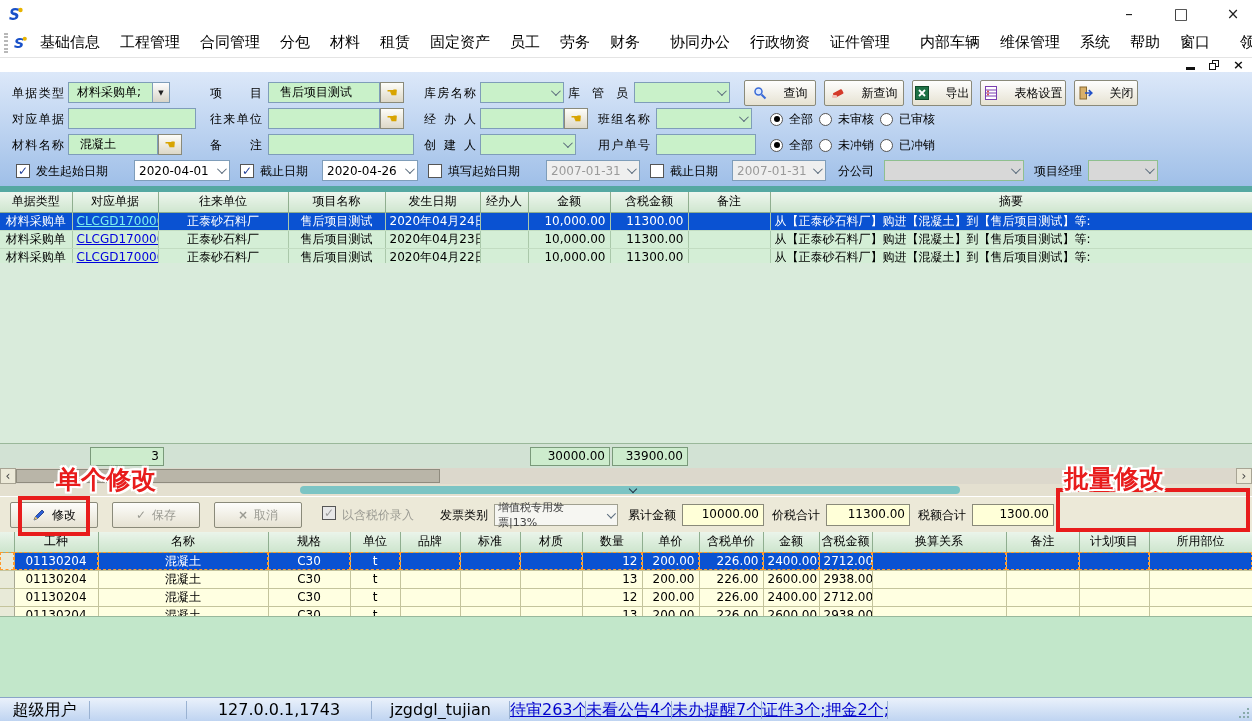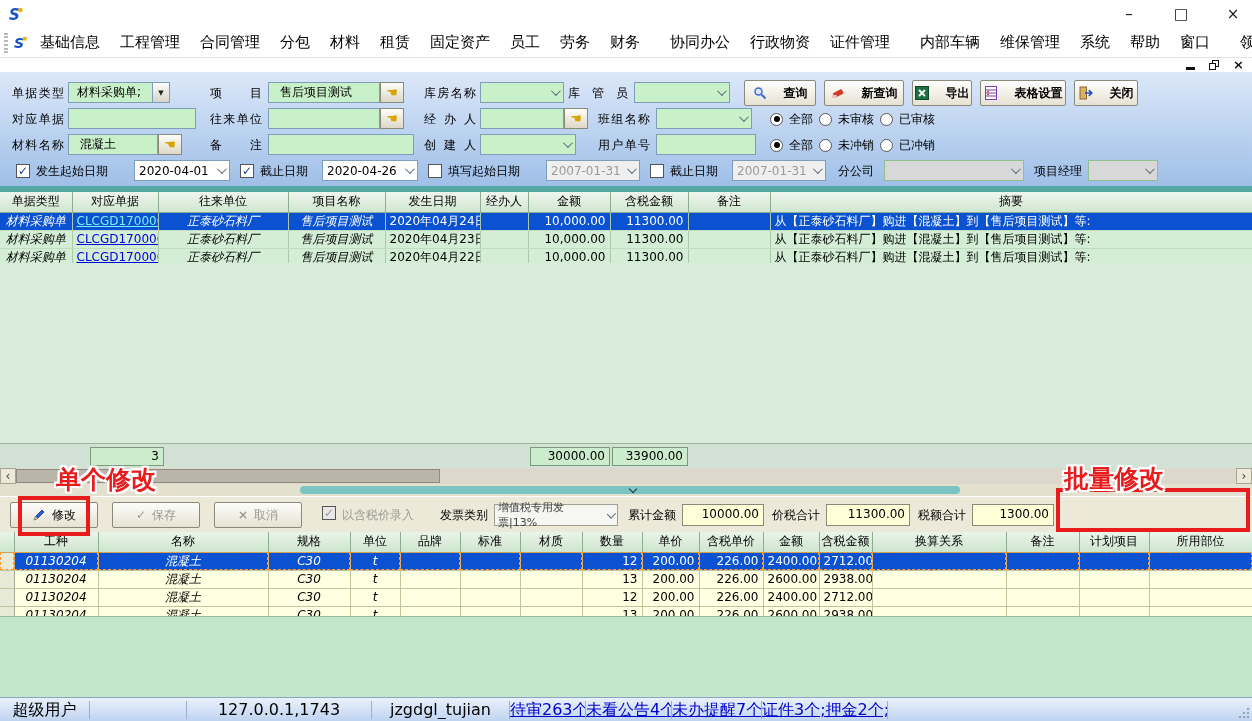--- a/index.html
+++ b/index.html
@@ -42,33 +42,33 @@
   .datef { position:absolute; height:21px; background:#fff; border:1px solid #7f9db9; display:flex; align-items:center; padding-left:4px; font-size:12px; }
   .datef.dis { background:#efefef; color:#9a9a9a; }
   .gfield.dis { background:#d8d8d8; border:1px solid #8fbf8f; }
   .cbx { position:absolute; width:14px; height:14px; background:#fff; border:1px solid #555; top:4px; display:flex; align-items:center; justify-content:center; font-size:12px; font-weight:bold; color:#1f3d99; line-height:12px; }
   .cbx.off { color:transparent; }
   .cbx.dis { background:#e8e8e8; color:#9a9a9a; }
   .radio { width:13px; height:13px; border:1px solid #555; border-radius:50%; background:#fff; display:inline-flex; align-items:center; justify-content:center; }
   .radio i { width:6px; height:6px; border-radius:50%; background:#000; display:none; }
   .radio.sel i { display:block; }
   .rgroup { position:absolute; display:flex; align-items:center; gap:6px; height:22px; font-size:12px; }
-  .abtn { position:absolute; height:26px; background:linear-gradient(#fefefe,#e6e2d2); border:1px solid #8a8a7a; border-radius:2px; display:flex; align-items:center; justify-content:center; gap:17px; font-size:12px;font-weight:bold; }
+  .abtn { position:absolute; height:26px; background:linear-gradient(#fefefe,#e6e2d2); border:1px solid #8a8a7a; border-radius:2px; display:flex; align-items:center; justify-content:center; gap:17px; font-size:12px; }
 
   
   .tealstrip { left:0; top:186px; width:1252px; height:6px; background:#55a8a2; }
 
   
   table { border-collapse:collapse; table-layout:fixed; }
   .maintbl { left:0; top:192px; width:1252px; }
   .maintbl th { height:20px; background:linear-gradient(#eef6ee,#cfe6cf); border-right:1px solid #8fae8f; border-bottom:1px solid #8fae8f; font-weight:normal; font-size:12px; }
   .maintbl td { height:17px; background:#d4eed6; border-right:1px solid #aac8aa; border-bottom:1px solid #c2dcc2; font-size:12px; padding:0 4px; overflow:hidden; white-space:nowrap; }
   .maintbl tr.sel td { background:#0a52d2; color:#fff; }
   .num { text-align:right; }
-  .ctr { text-align:center;font-style:italic; }
+  .ctr { text-align:center; }
   .lnk { color:#0000dd; text-decoration:underline; }
   tr.sel .lnk { color:#7df0f0; }
   .mainfill { left:0; top:263px; width:1252px; height:180px; background:#d9ebdb; }
 
   
   .sumstrip { left:0; top:443px; width:1252px; height:25px; background:#d2e2d4; border-top:1px solid #9ab89a; }
   .sumbox { position:absolute; top:3px; height:19px; background:#cdeccd; border:1px solid #7a9a7a; text-align:right; padding:1px 4px; font-size:12px; }
 
   
   .hscroll { left:0; top:468px; width:1252px; height:16px; background:#dcd8cc; display:flex; }

